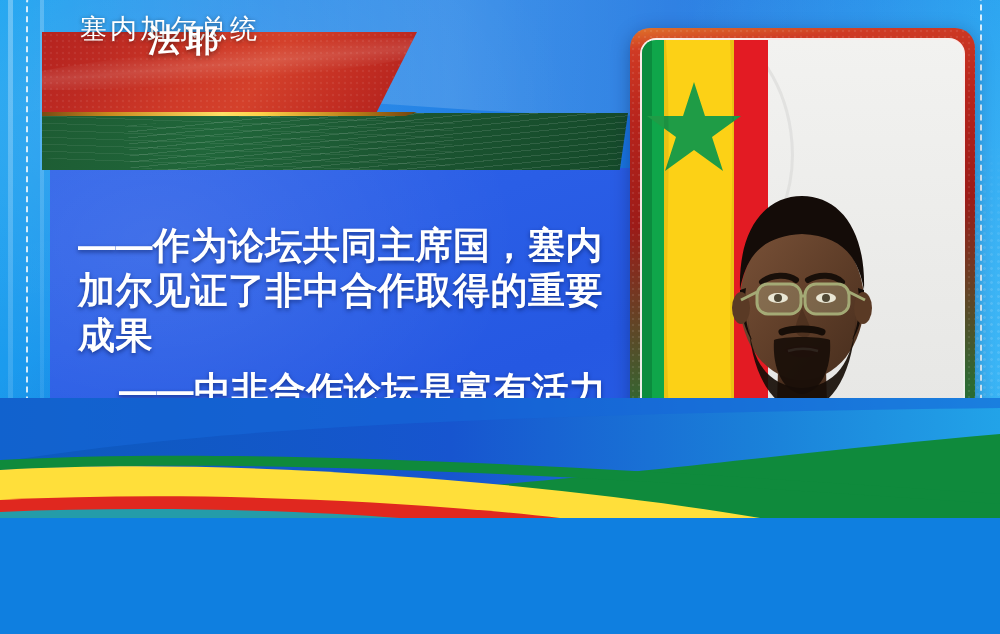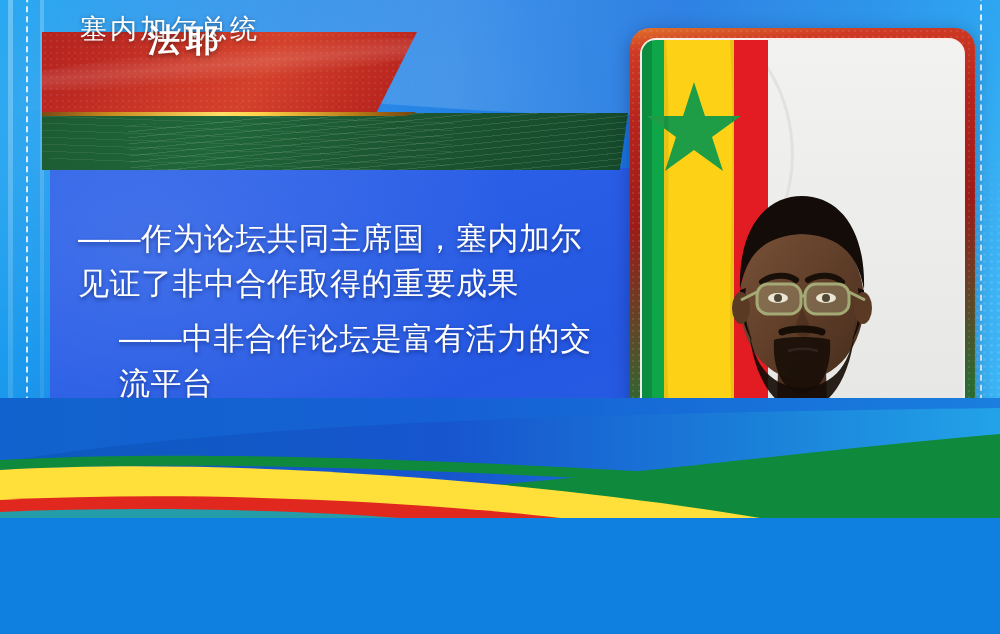--- a/index.html
+++ b/index.html
@@ -110,22 +110,22 @@
   .subtitle-text{
     position:absolute;left:0;top:0;width:340px;height:57px;
     display:flex;align-items:center;justify-content:center;
     color:#ffffff;font-size:27px;font-weight:normal;letter-spacing:3px;
     text-shadow:0 1px 4px rgba(0,0,0,.45);
     z-index:3;
   }
 
   
   .body-text{
-    position:absolute;left:78px;top:216px;width:530px;
-    color:#fff;font-size:31px;font-weight:normal;line-height:45px;
+    position:absolute;left:78px;top:223px;width:530px;
+    color:#fff;font-size:37px;font-weight:bold;line-height:45px;
     letter-spacing:.5px;
     text-shadow:0 2px 4px rgba(6,22,80,.55);
   }
   .bullet{margin:0 0 10px 0;}
   .bullet:last-child{margin-bottom:0;margin-left:41px;}
 
   
   .logo{position:absolute;left:44px;top:502px;width:66px;height:66px;}
 
   

